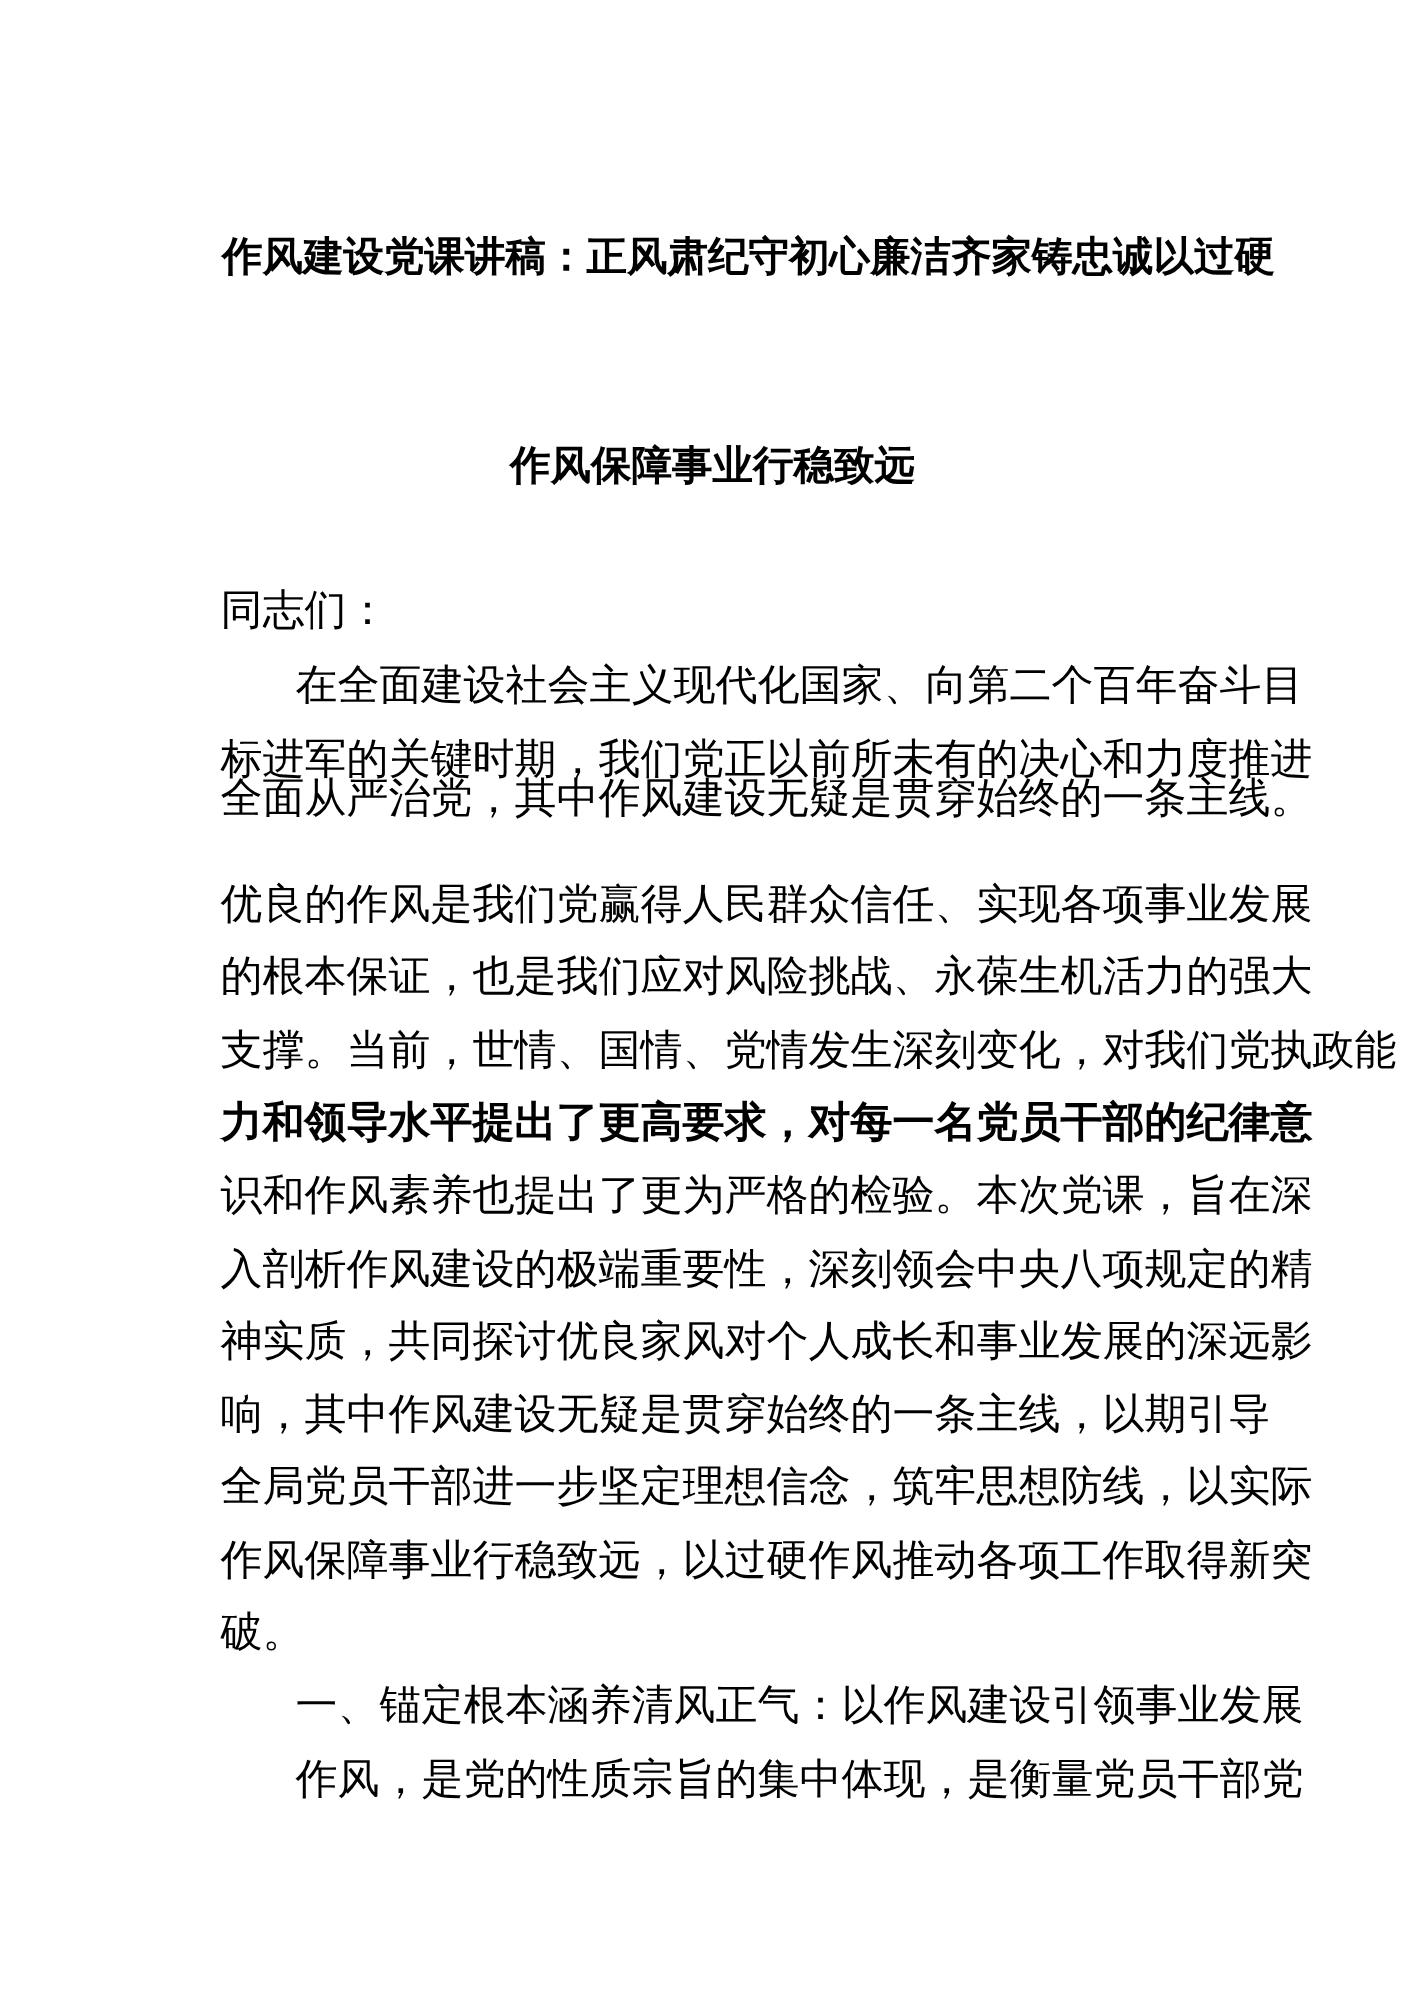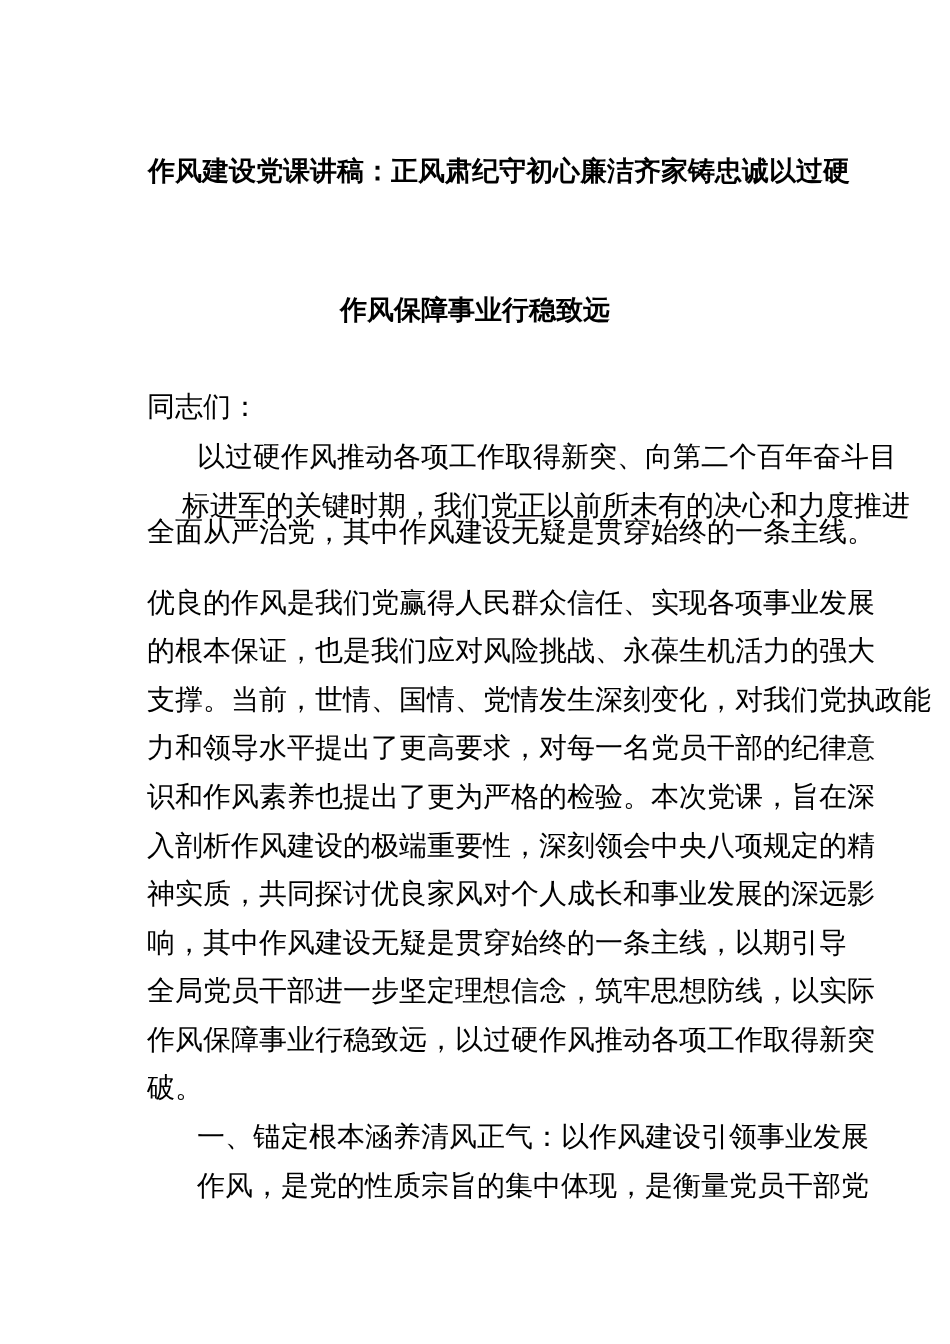--- a/index.html
+++ b/index.html
@@ -16,27 +16,27 @@
 </style>
 </head>
 <body>
 
 <div>
   <div class="title t1">作风建设党课讲稿：正风肃纪守初心廉洁齐家铸忠诚以过硬</div>
   <div class="title t2">作风保障事业行稳致远</div>
 
   <div class="line short" style="top:390px;">同志们：</div>
 
-  <div class="line indent" style="top:440px;">以过硬作风推动各项工作取得新突、向第二个百年奋斗目</div>
-  <div class="line" style="top:489px;margin-left:35px;">标进军的关键时期，我们党正以前所未有的决心和力度推进</div>
+  <div class="line indent" style="top:440px;">在全面建设社会主义现代化国家、向第二个百年奋斗目</div>
+  <div class="line" style="top:489px;">标进军的关键时期，我们党正以前所未有的决心和力度推进</div>
   <div class="line" style="top:515px;">全面从严治党，其中作风建设无疑是贯穿始终的一条主线。</div>
   <div class="line" style="top:586px;">优良的作风是我们党赢得人民群众信任、实现各项事业发展</div>
   <div class="line" style="top:634px;">的根本保证，也是我们应对风险挑战、永葆生机活力的强大</div>
   <div class="line" style="top:683px;">支撑。当前，世情、国情、党情发生深刻变化，对我们党执政能</div>
-  <div class="line" style="top:731px;">力和领导水平提出了更高要求，对每一名党员干部的纪律意</div>
+  <div class="line" style="top:731px;font-weight:bold;">力和领导水平提出了更高要求，对每一名党员干部的纪律意</div>
   <div class="line" style="top:780px;">识和作风素养也提出了更为严格的检验。本次党课，旨在深</div>
   <div class="line" style="top:829px;">入剖析作风建设的极端重要性，深刻领会中央八项规定的精</div>
   <div class="line" style="top:877px;">神实质，共同探讨优良家风对个人成长和事业发展的深远影</div>
   <div class="line" style="top:926px;">响，其中作风建设无疑是贯穿始终的一条主线，以期引导</div>
   <div class="line" style="top:974px;">全局党员干部进一步坚定理想信念，筑牢思想防线，以实际</div>
   <div class="line" style="top:1023px;">作风保障事业行稳致远，以过硬作风推动各项工作取得新突</div>
   <div class="line short" style="top:1071px;">破。</div>
 
   <div class="line indent" style="top:1120px;">一、锚定根本涵养清风正气：以作风建设引领事业发展</div>
   <div class="line indent" style="top:1169px;">作风，是党的性质宗旨的集中体现，是衡量党员干部党</div>

